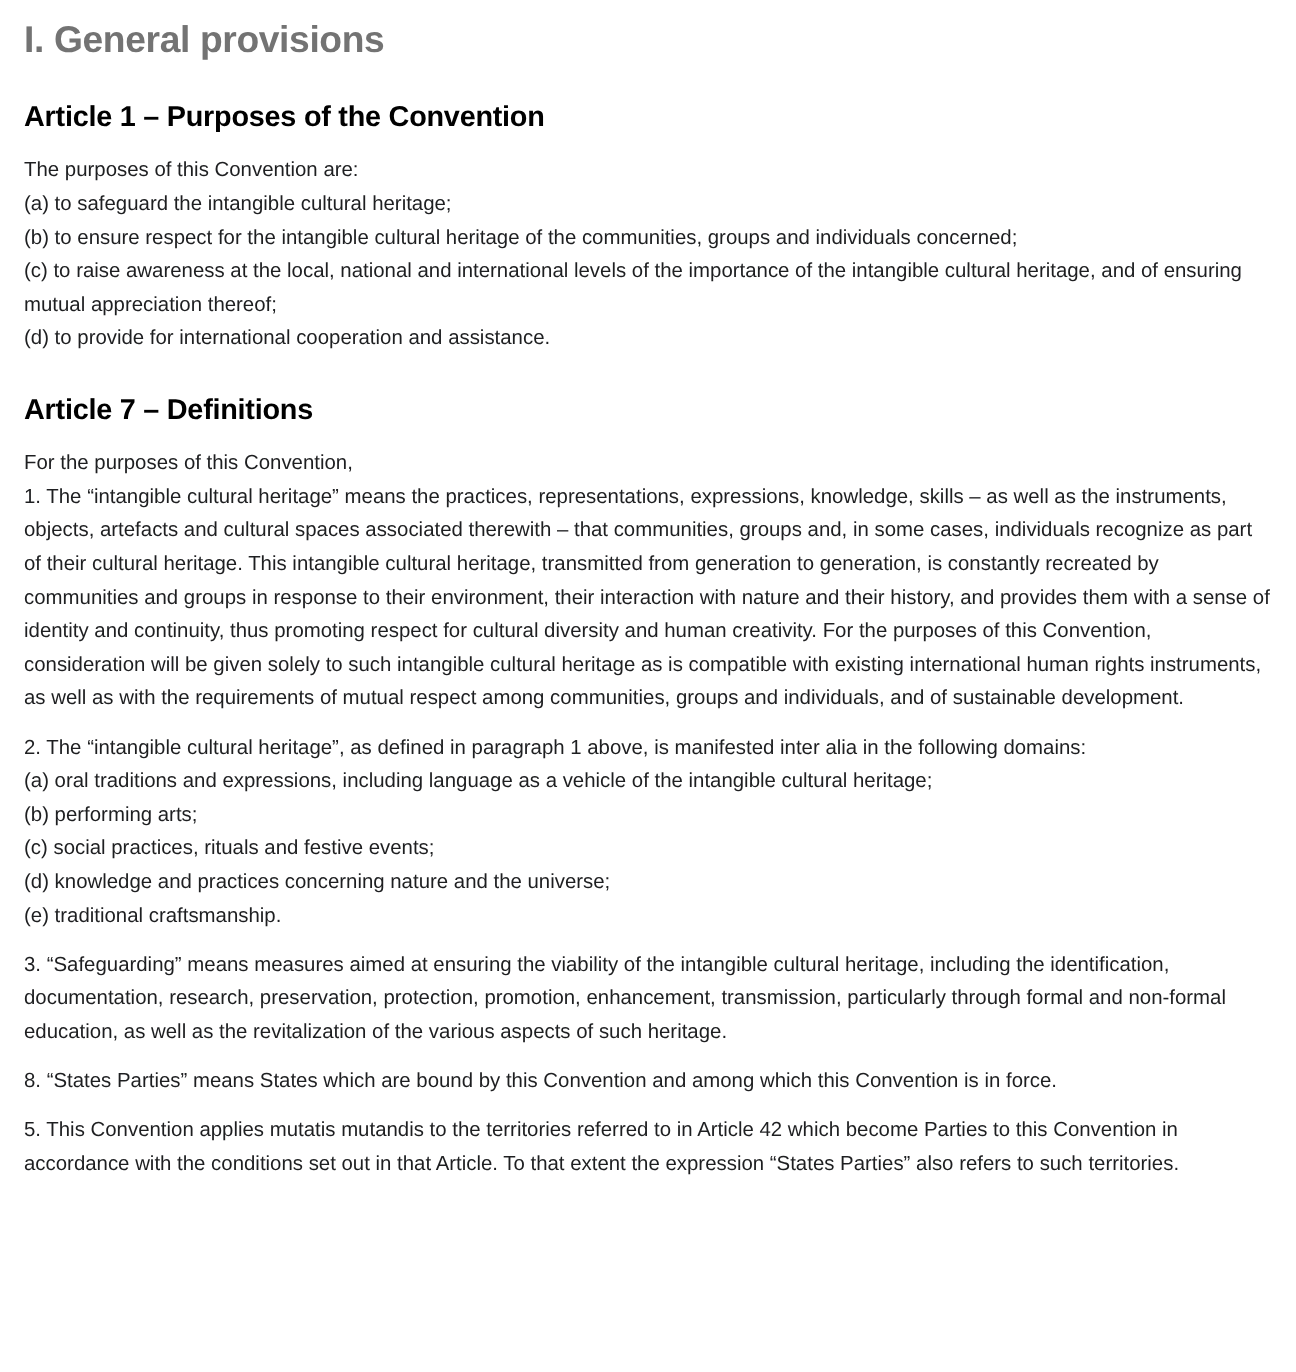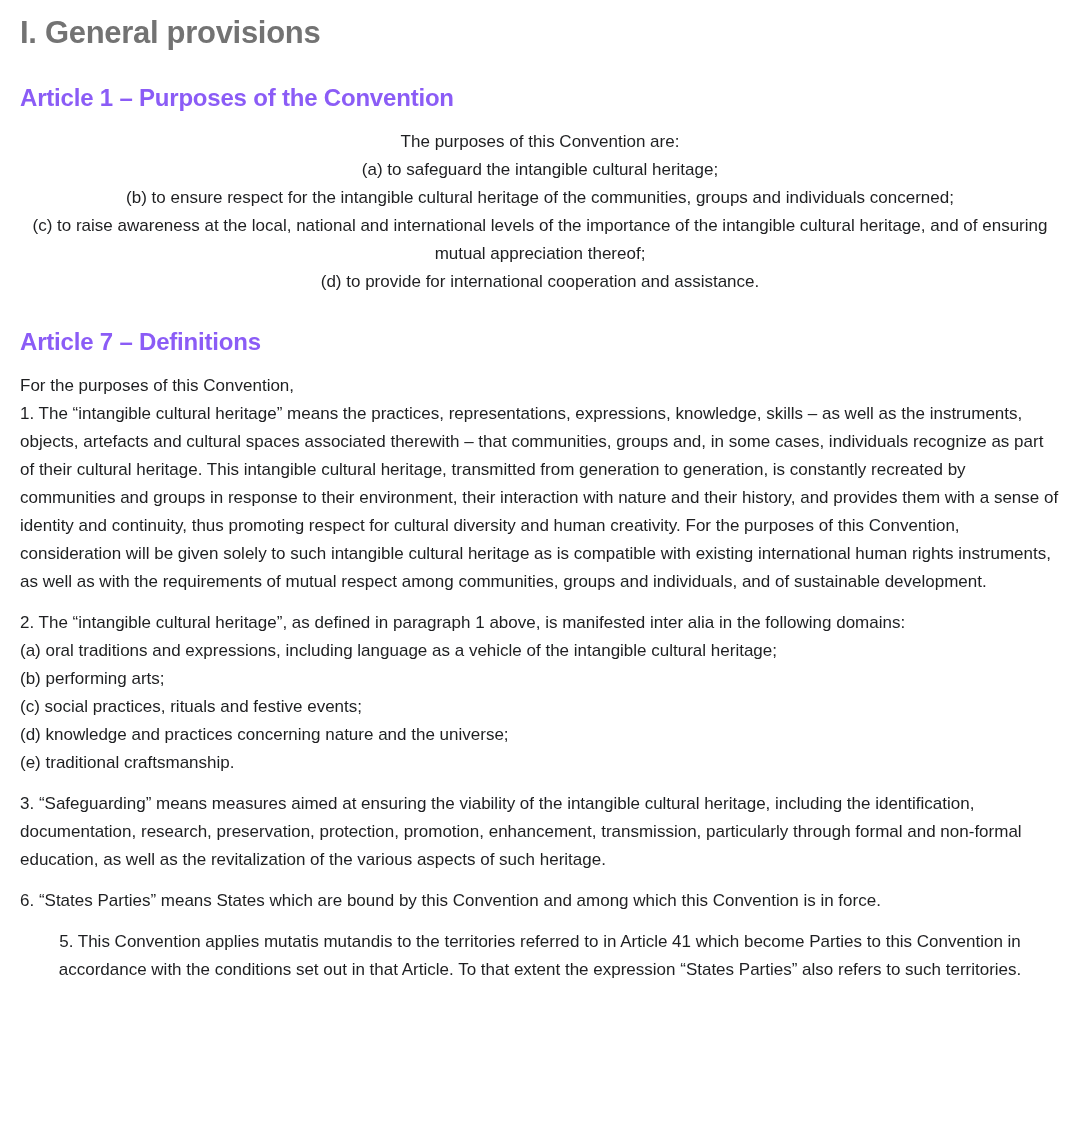--- a/index.html
+++ b/index.html
@@ -23,33 +23,33 @@
     font-weight: 700;
     letter-spacing: -0.3px;
     color: #737373;
     margin: 2px 0 0 0;
   }
   .article-heading {
     font-size: 24px;
     line-height: 30px;
     font-weight: 700;
     letter-spacing: -0.2px;
-    color: #8b5cf6;
+    color: #000000;
     margin: 31px 0 15px 0;
   }
   .body-text {
     font-size: 17px;
     line-height: 28px;
     font-weight: 400;
     color: #1e1f21;
     margin: 0 0 13px 0;
     white-space: pre-line;
     max-width: 1040px;
   }
-  .body-text:last-child { margin-bottom: 0; text-align: center; }
+  .body-text:last-child { margin-bottom: 0; }
 </style>
 </head>
 <body>
 
 <div class="doc">
 
   <h1 class="section-title">I. General provisions</h1>
 
   <section>
     <h2 class="article-heading">Article 1 – Purposes of the Convention</h2>
@@ -64,17 +64,17 @@
     <h2 class="article-heading">Article 7 – Definitions</h2>
     <p class="body-text">For the purposes of this Convention,
 1. The “intangible cultural heritage” means the practices, representations, expressions, knowledge, skills – as well as the instruments, objects, artefacts and cultural spaces associated therewith – that communities, groups and, in some cases, individuals recognize as part of their cultural heritage. This intangible cultural heritage, transmitted from generation to generation, is constantly recreated by communities and groups in response to their environment, their interaction with nature and their history, and provides them with a sense of identity and continuity, thus promoting respect for cultural diversity and human creativity. For the purposes of this Convention, consideration will be given solely to such intangible cultural heritage as is compatible with existing international human rights instruments, as well as with the requirements of mutual respect among communities, groups and individuals, and of sustainable development.</p>
     <p class="body-text">2. The “intangible cultural heritage”, as defined in paragraph 1 above, is manifested inter alia in the following domains:
 (a) oral traditions and expressions, including language as a vehicle of the intangible cultural heritage;
 (b) performing arts;
 (c) social practices, rituals and festive events;
 (d) knowledge and practices concerning nature and the universe;
 (e) traditional craftsmanship.</p>
     <p class="body-text">3. “Safeguarding” means measures aimed at ensuring the viability of the intangible cultural heritage, including the identification, documentation, research, preservation, protection, promotion, enhancement, transmission, particularly through formal and non-formal education, as well as the revitalization of the various aspects of such heritage.</p>
-    <p class="body-text">6. “States Parties” means States which are bound by this Convention and among which this Convention is in force.</p>
-    <p class="body-text">5. This Convention applies mutatis mutandis to the territories referred to in Article 41 which become Parties to this Convention in accordance with the conditions set out in that Article. To that extent the expression “States Parties” also refers to such territories.</p>
+    <p class="body-text">8. “States Parties” means States which are bound by this Convention and among which this Convention is in force.</p>
+    <p class="body-text">5. This Convention applies mutatis mutandis to the territories referred to in Article 42 which become Parties to this Convention in accordance with the conditions set out in that Article. To that extent the expression “States Parties” also refers to such territories.</p>
   </section>
 
 </div>
 
 </body></html>

